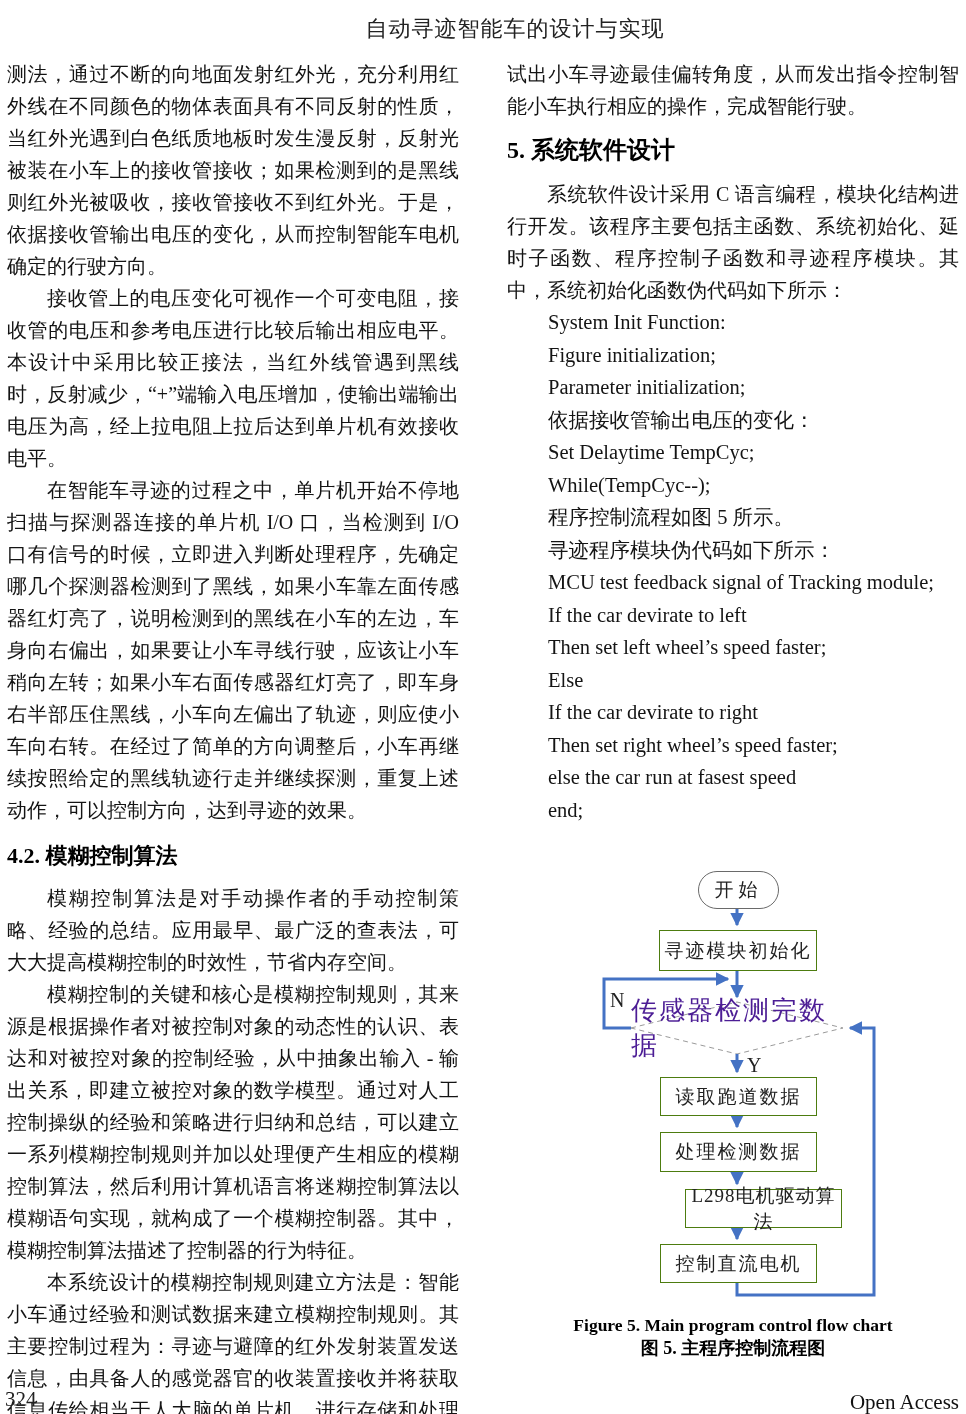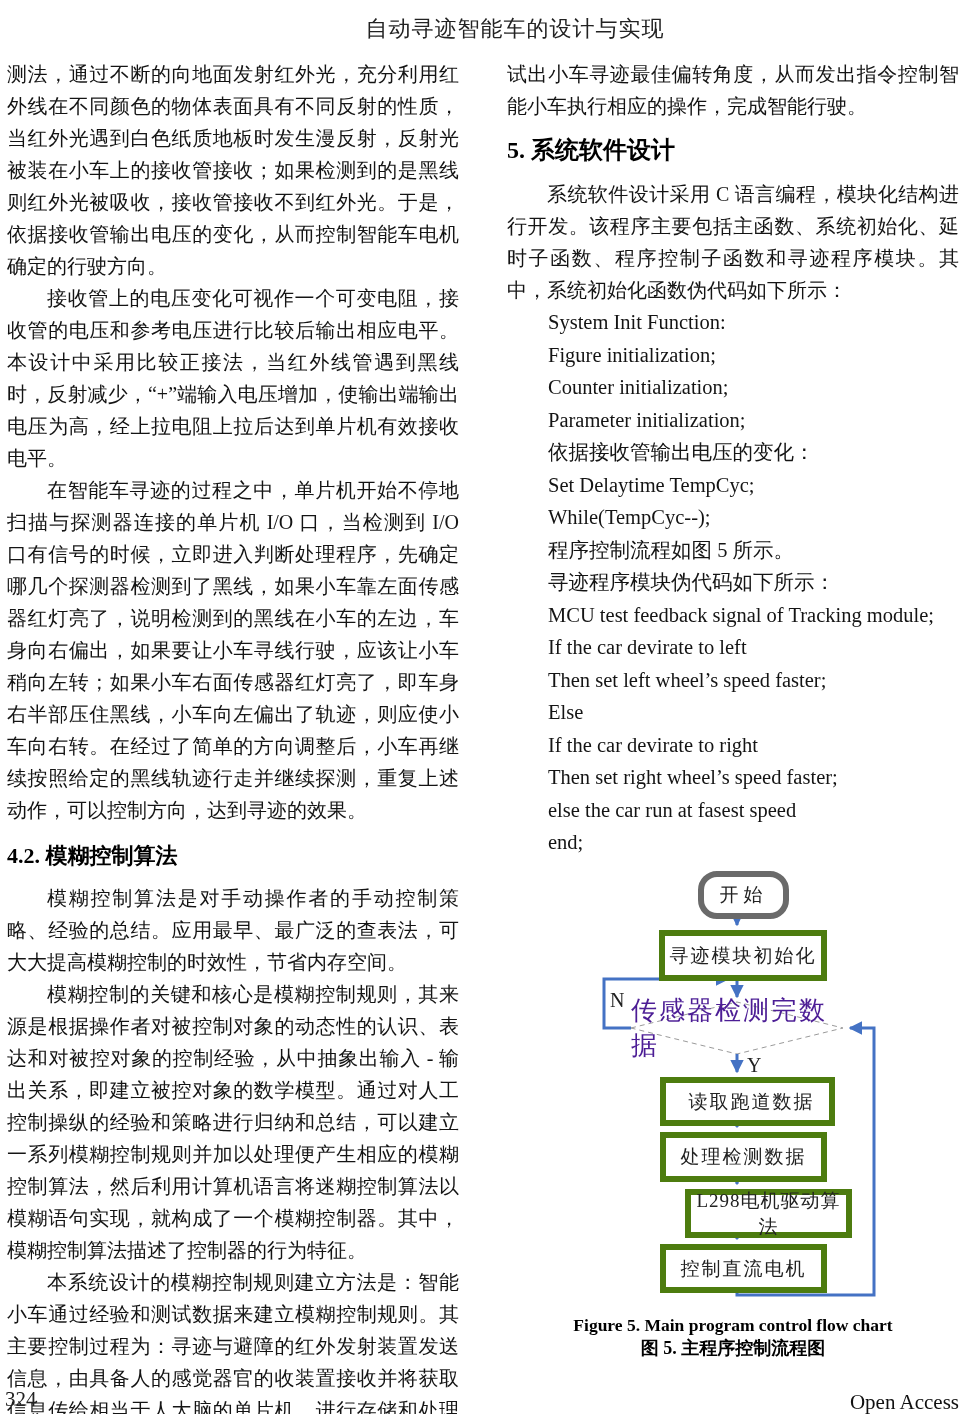--- a/index.html
+++ b/index.html
@@ -26,26 +26,26 @@
   }
   h2.sec5{margin:14px 0 14px 0;font-size:24px;}
   .code{margin:0;padding-left:41px;}
   .code div{font-size:20.5px;line-height:32.5px;white-space:nowrap;}
   
   .flowchart-wrap{position:absolute;left:507px;top:863px;width:452px;}
   .fc{position:relative;width:452px;height:445px;}
   .fc svg{position:absolute;left:0;top:0;}
   .fc-node{
     position:absolute;display:flex;align-items:center;justify-content:center;
-    background:#ffffff;border:6px solid #4d7c0f;
+    background:#ffffff;border:1px solid #4d7c0f;
     font-size:19px;letter-spacing:2px;color:#222;text-align:center;
   }
   .fc-start{left:191px;top:8px;width:79px;height:36px;border-radius:19px;border-color:#6a6a6a;letter-spacing:5px;}
   .fc-r1{left:152px;top:67px;width:156px;height:39px;}
-  .fc-r2{left:153px;top:214px;width:155px;height:37px;padding-left:8px;}
+  .fc-r2{left:153px;top:214px;width:155px;height:37px;}
   .fc-r3{left:153px;top:269px;width:155px;height:38px;}
   .fc-r4{left:153px;top:326px;width:155px;height:37px;letter-spacing:1px;margin-left:25px;}
   .fc-r5{left:153px;top:381px;width:155px;height:37px;}
   .fc-decision-label{
     position:absolute;left:124px;top:152px;width:212px;height:26px;
     display:flex;align-items:center;justify-content:center;
     font-size:26px;letter-spacing:2px;color:#4c1d95;background:transparent;border:none;
   }
   .fc-branch{position:absolute;font-size:20px;color:#222;}
   .fc-n{left:103px;top:126px;}
@@ -71,21 +71,20 @@
   <p class="indent">本系统设计的模糊控制规则建立方法是：智能小车通过经验和测试数据来建立模糊控制规则。其主要控制过程为：寻迹与避障的红外发射装置发送信息，由具备人的感觉器官的收装置接收并将获取信息传给相当于人大脑的单片机，进行存储和处理信息，测</p>
 </div>
 
 <div class="col col-right">
   <p>试出小车寻迹最佳偏转角度，从而发出指令控制智能小车执行相应的操作，完成智能行驶。</p>
   <h2 class="sec sec5">5. 系统软件设计</h2>
   <p class="indent">系统软件设计采用 C 语言编程，模块化结构进行开发。该程序主要包括主函数、系统初始化、延时子函数、程序控制子函数和寻迹程序模块。其中，系统初始化函数伪代码如下所示：</p>
   <div class="code">
     <div>System Init Function:</div>
     <div>Figure initialization;</div>
-    <div>Counter initialization;</div>
     <div>Parameter initialization;</div>
     <div>依据接收管输出电压的变化：</div>
     <div>Set Delaytime TempCyc;</div>
     <div>While(TempCyc--);</div>
     <div>程序控制流程如图 5 所示。</div>
     <div>寻迹程序模块伪代码如下所示：</div>
     <div>MCU test feedback signal of Tracking module;</div>
     <div>If the car devirate to left</div>
     <div>Then set left wheel’s speed faster;</div>
     <div>Else</div>

